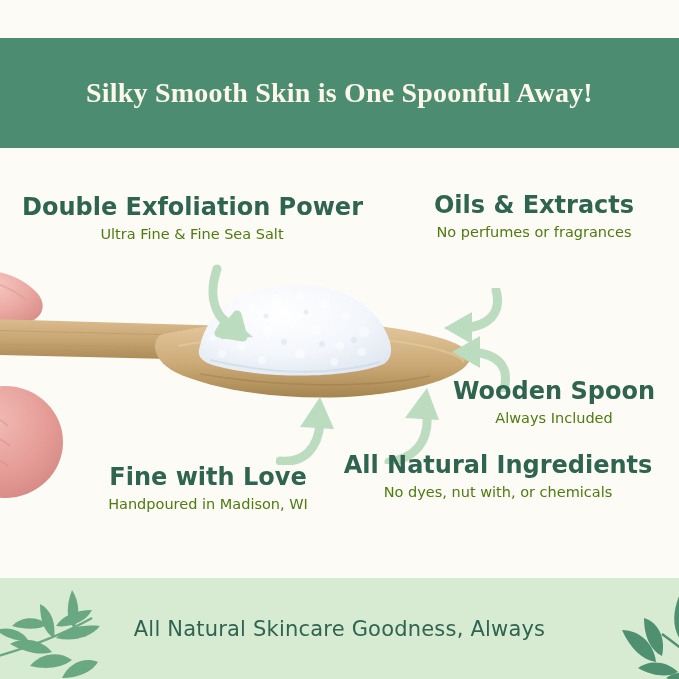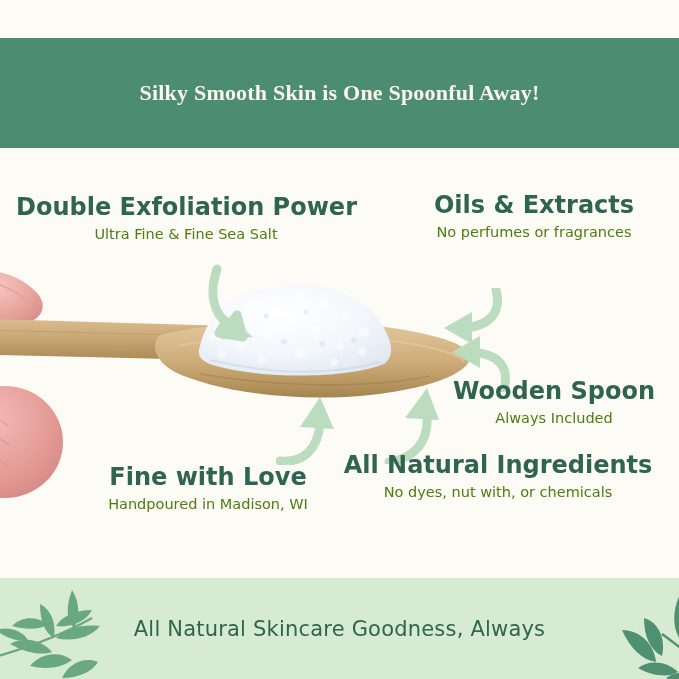--- a/index.html
+++ b/index.html
@@ -26,21 +26,21 @@
     width: 679px;
     height: 110px;
     background: #4c8d72;
     display: flex;
     align-items: center;
     justify-content: center;
   }
   .header-title {
     font-family: "Liberation Serif", "DejaVu Serif", serif;
     font-weight: bold;
-    font-size: 22px;
+    font-size: 28px;
     letter-spacing: 0.2px;
     color: #fdf7ea;
     white-space: nowrap;
   }
 
   
   .feature {
     position: absolute;
     text-align: center;
   }
@@ -58,21 +58,21 @@
   .feature-sub {
     font-family: "DejaVu Sans", sans-serif;
     font-size: 14.5px;
     font-weight: normal;
     color: #4d7c0f;
     line-height: 1.3;
     margin-top: 3px;
     white-space: nowrap;
   }
 
-  #feature-exfoliation { left: 16px;  top: 194px; width: 340px; }
+  #feature-exfoliation { left: 22px;  top: 194px; width: 340px; }
   #feature-oils        { left: 398px; top: 192px; width: 272px; }
   #feature-spoon       { left: 438px; top: 378px; width: 232px; text-align: center; }
   #feature-love        { left: 74px;  top: 464px; width: 268px; }
   #feature-ingredients { left: 336px; top: 452px; width: 324px; }
 
   
   .photo {
     position: absolute;
     left: 0;
     top: 250px;

